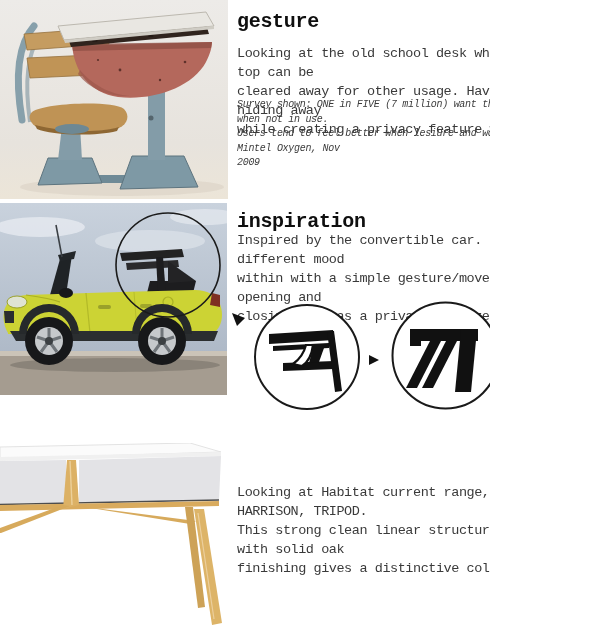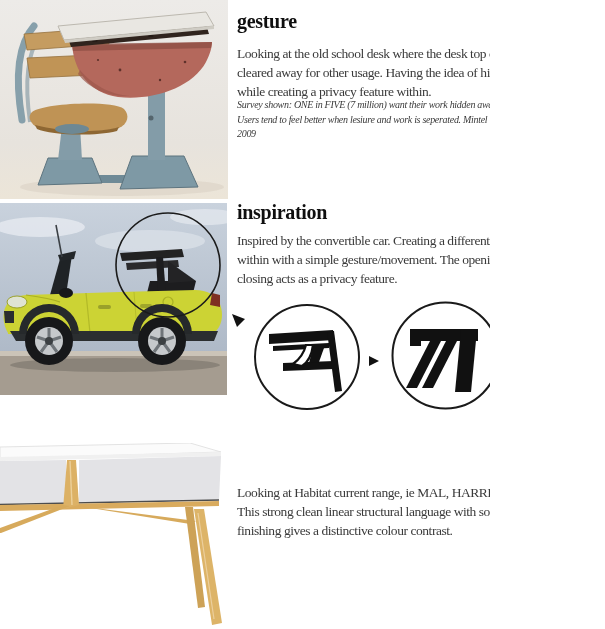--- a/index.html
+++ b/index.html
@@ -1,18 +1,18 @@
 <!DOCTYPE html>
 <html><head>
 <meta charset="utf-8">
 <style>
   html,body{margin:0;padding:0;background:#fff;}
   .page{
     position:relative;width:490px;height:629px;background:#ffffff;
-    font-family:Liberation Serif, serif;overflow:hidden;
+    font-family:Liberation Mono, monospace;overflow:hidden;
   }
   .photo{position:absolute;display:block;}
   .photo svg{display:block;}
   .sec-heading{
     position:absolute;left:237px;margin:0;
     font-size:20px;font-weight:bold;color:#0f0f0f;letter-spacing:-0.3px;
   }
   .sec-body{
     position:absolute;left:237px;width:372px;margin:0;
     font-size:13.5px;line-height:19px;color:#3a3a3a;letter-spacing:-0.45px;
@@ -127,21 +127,21 @@
       <g>
         <circle cx="162" cy="138" r="24" fill="#17181a"></circle>
         <circle cx="162" cy="138" r="14" fill="#c6c9cc"></circle>
         <path d="M162,138 L162,125 M162,138 L174,134 M162,138 L170,149 M162,138 L154,149 M162,138 L150,134" stroke="#6f7479" stroke-width="3"></path>
         <circle cx="162" cy="138" r="4" fill="#3c4043"></circle>
       </g>
       <circle cx="168" cy="62" r="52" fill="none" stroke="#1b1b1b" stroke-width="1.6"></circle>
     </svg>
   </figure>
 
-  <h2 class="sec-heading" style="top:201px;">inspiration</h2>
+  <h2 class="sec-heading" style="top:210px;">inspiration</h2>
   <p class="sec-body" style="top:231px;">Inspired by the convertible car. Creating a different mood
 within with a simple gesture/movement. The opening and
 closing acts as a privacy feature.</p>
 
   <span class="diagram-arrow" style="left:232px;top:313px;">
     <svg viewBox="0 0 13 13" width="13" height="13">
         <polygon points="0,0 13,5 5,13" fill="#111111"></polygon>
       </svg>
   </span>
 

